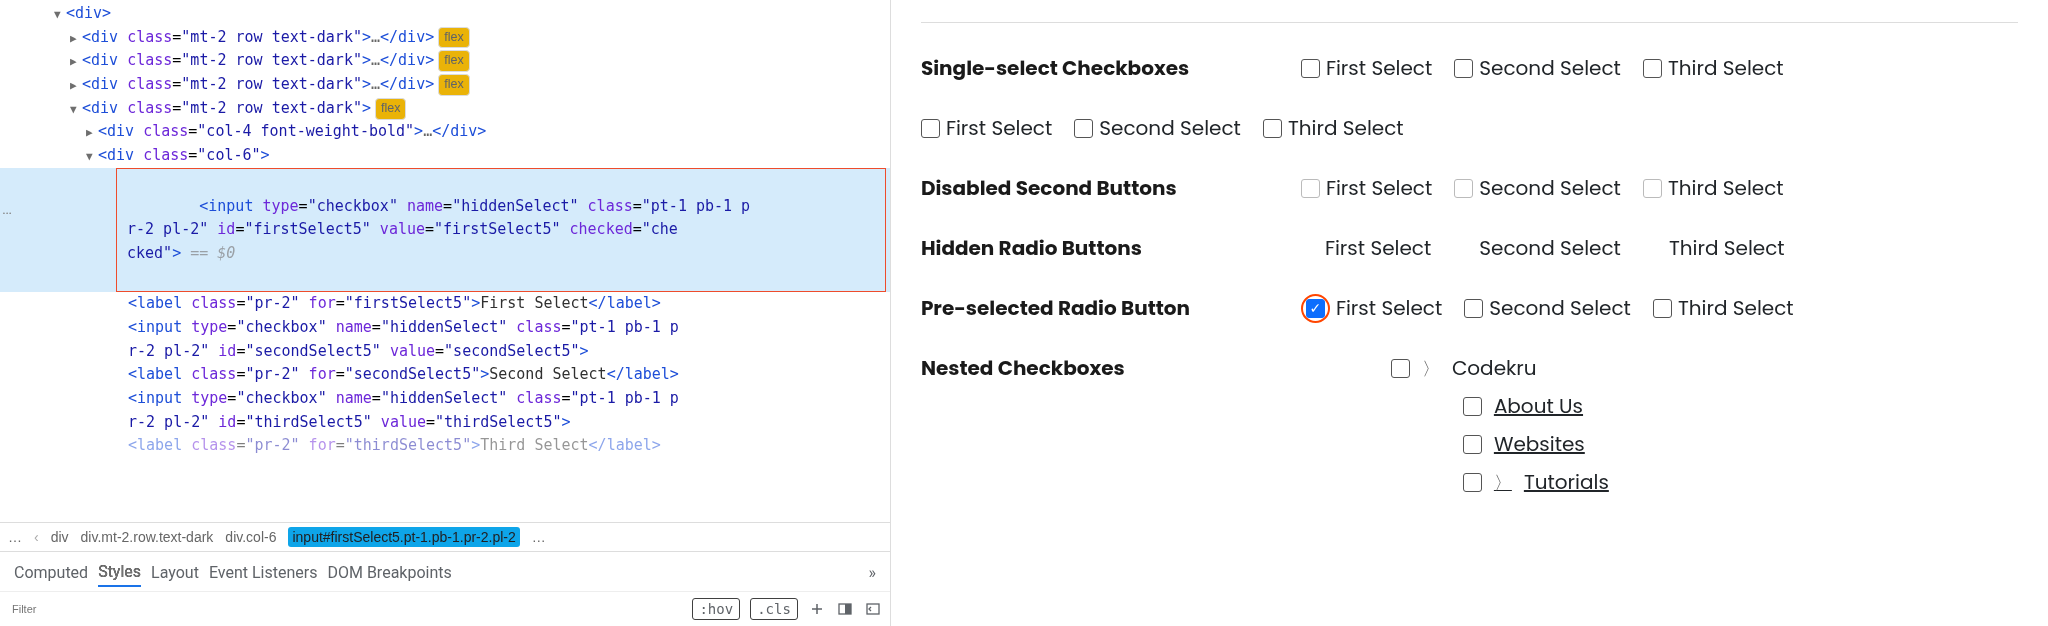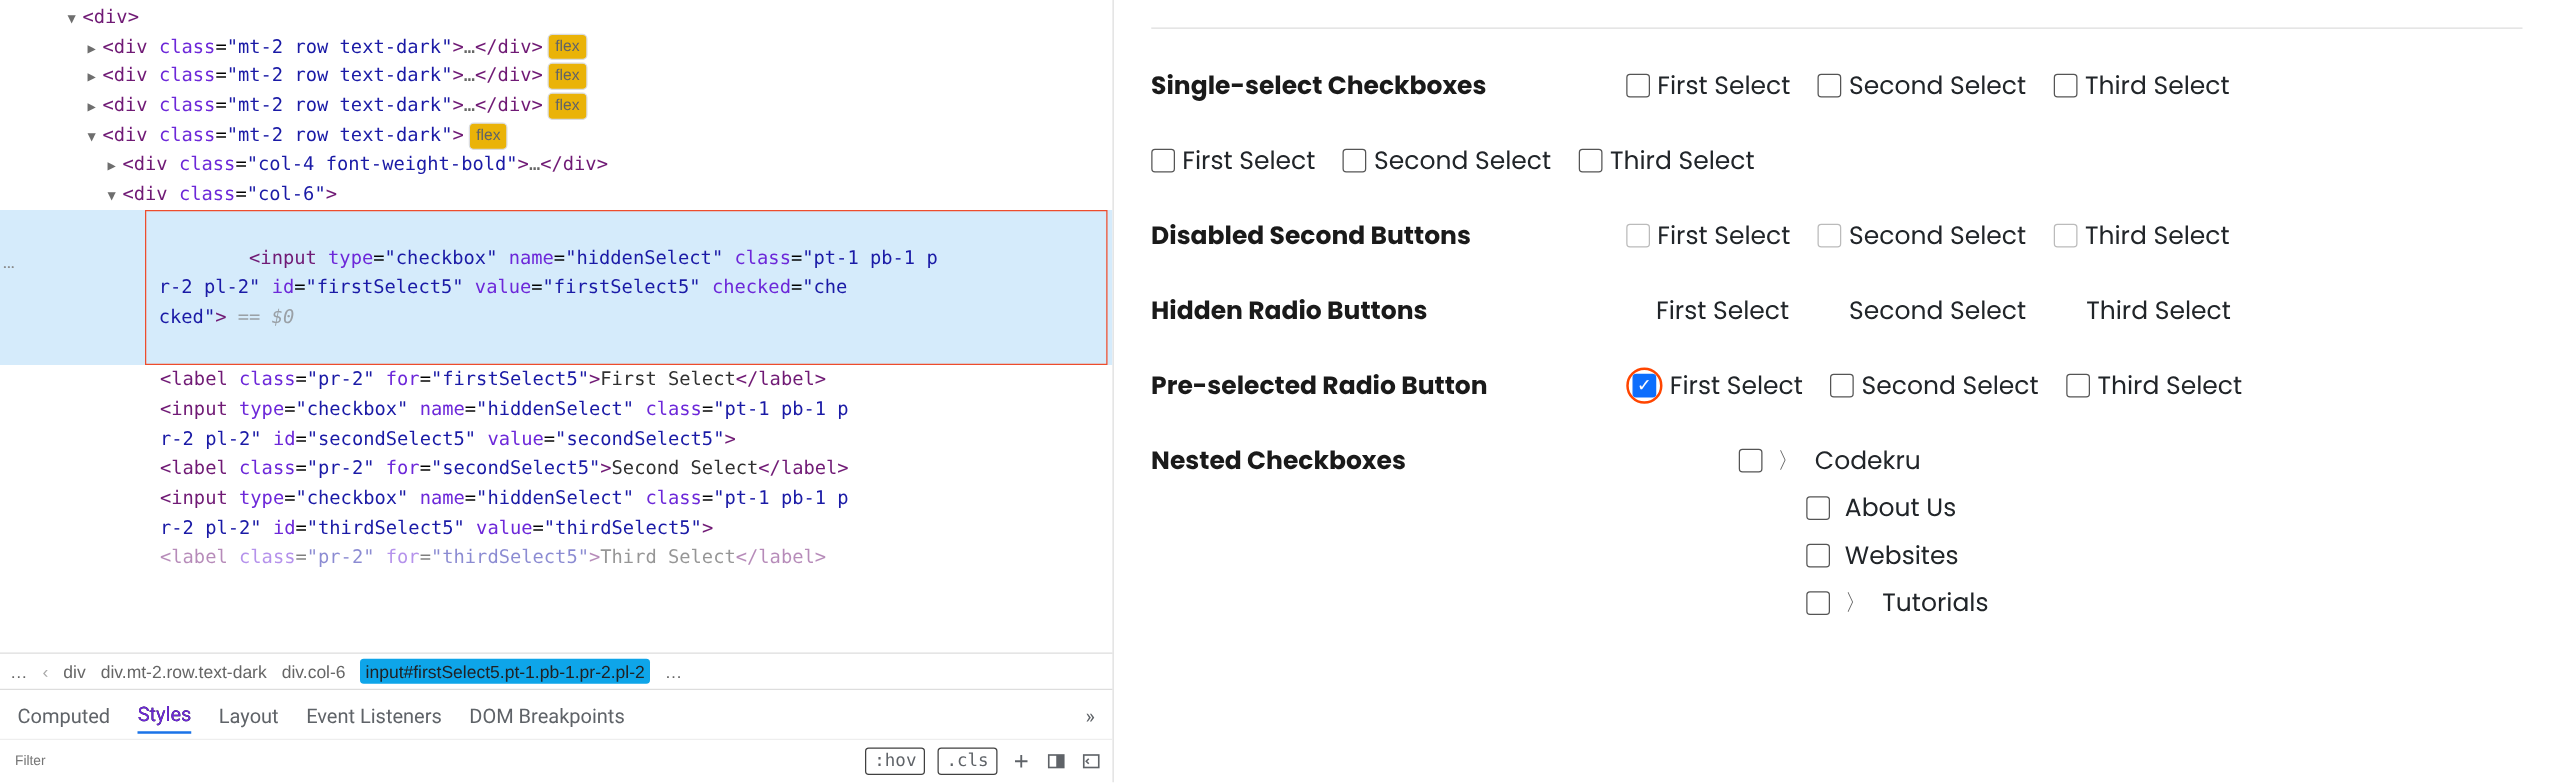--- a/index.html
+++ b/index.html
@@ -23,21 +23,21 @@
     flex: 1;
     padding-top: 2px;
     white-space: nowrap;
   }
   .line { white-space: pre; position: relative; }
   .p0 { padding-left: 68px; }
   .p1 { padding-left: 84px; }
   .p2 { padding-left: 100px; }
   .p3i { padding-left: 128px; }
   .arrow { color: #6e6e6e; display:inline-block; width:12px; margin-left:-14px; font-size:11px; }
-  .tag { color: #701a75; }
+  .tag { color: #1d4ed8; }
   .attr-n { color: #6d28d9; }
   .attr-v { color: #1a1aa6; }
   .txt { color: #303030; }
   .ellip { color: #666; }
   .hlrow {
     background: #d5ebfb;
   }
   .hlouter {
     border: 1.5px solid #ee4c2c;
     display: block;
@@ -58,25 +58,25 @@
     padding: 4px 8px;
     border-top:1px solid #ddd; border-bottom:1px solid #ddd;
     font-size:14px; color:#666;
     font-family: -apple-system, sans-serif;
   }
   .breadcrumb .bc { white-space:nowrap; }
   .bc.sel { background:#0ea5e9;color:#202124;padding:2px 4px;border-radius:3px; }
   .breadcrumb .chev { color:#aaa; font-size:14px; }
   
   .tabs {
-    display:flex; gap:22px; padding: 10px 14px 8px;
+    display:flex; gap:10px; padding: 10px 14px 8px;
     font-size:16px; color:#5f6368; align-items:center;
     border-bottom:1px solid #eee;
   }
-  .tabs .tab.active { color:#6d28d9; text-shadow:0 0 .5px #000; border-bottom:2px solid #1a73e8; padding-bottom:4px; margin-bottom:-4px;}
+  .tabs .tab.active { color:#737373; text-shadow:0 0 .5px #000; border-bottom:2px solid #1a73e8; padding-bottom:4px; margin-bottom:-4px;}
   .tabs .more { margin-left:auto; }
   
   .filterbar {
     display:flex; align-items:center; gap:10px;
     padding:6px 8px; font-size:15px; color:#5f6368;
   }
   .filterbar input { flex:1; border:none; outline:none; font-size:11px; color:#888; padding:4px; }
   .filterbar .micro { font-family:Menlo,monospace; font-size:14px; border:1px solid #404040; padding:2px 6px; border-radius:3px; }
   .filterbar .ico { width:18px;height:18px; display:inline-flex;align-items:center;justify-content:center; }
   
@@ -93,21 +93,21 @@
   .opts { display:flex; gap:22px; align-items:center; flex:1; }
   .opt { display:flex; align-items:center; gap:6px; white-space:nowrap; }
   .cbox { width:19px;height:19px; border:1.5px solid #555; border-radius:3px; display:inline-flex; align-items:center;justify-content:center; background:#fff;}
   .cbox.checked { background:#0d6efd; border-color:#0d6efd; color:#fff; font-size:14px; }
   .cbox.disabled { border-color:#bbb; }
   .ring { border:2.5px solid #ff4500; border-radius:50%; padding:3px; display:inline-flex; }
   .ring .cbox { width:19px;height:19px; }
   .nested { margin-left:90px; }
   .nested .nrow { display:flex; align-items:center; gap:12px; font-size:20px; margin-bottom:8px;}
   .nchev { color:#666; font-size:18px; }
-  .indent { margin-left: 54px; }
+  .indent { margin-left: 72px; text-decoration: underline; }
 </style>
 </head>
 <body>
 
 <div class="devtools">
   <div class="dots-left">…</div>
   <div class="dom-tree">
     <div class="line p0"><span class="arrow">▼</span><span class="tag">&lt;div&gt;</span></div>
     <div class="line p1"><span class="arrow">▶</span><span class="tag">&lt;div</span><span class="attr-n"> class</span>=<span class="attr-v">"mt-2 row text-dark"</span><span class="tag">&gt;</span><span class="ellip">…</span><span class="tag">&lt;/div&gt;</span><span class="flexbadge">flex</span></div>
     <div class="line p1"><span class="arrow">▶</span><span class="tag">&lt;div</span><span class="attr-n"> class</span>=<span class="attr-v">"mt-2 row text-dark"</span><span class="tag">&gt;</span><span class="ellip">…</span><span class="tag">&lt;/div&gt;</span><span class="flexbadge">flex</span></div>

